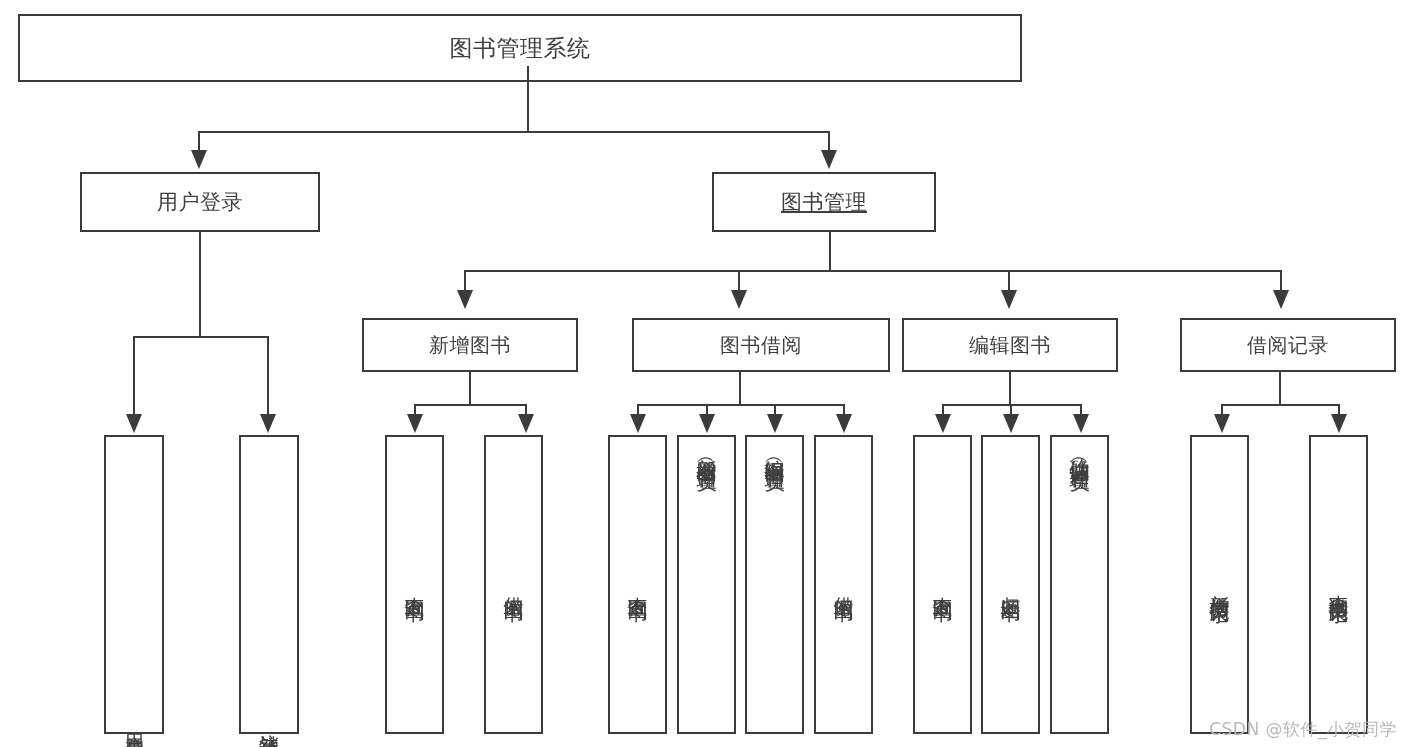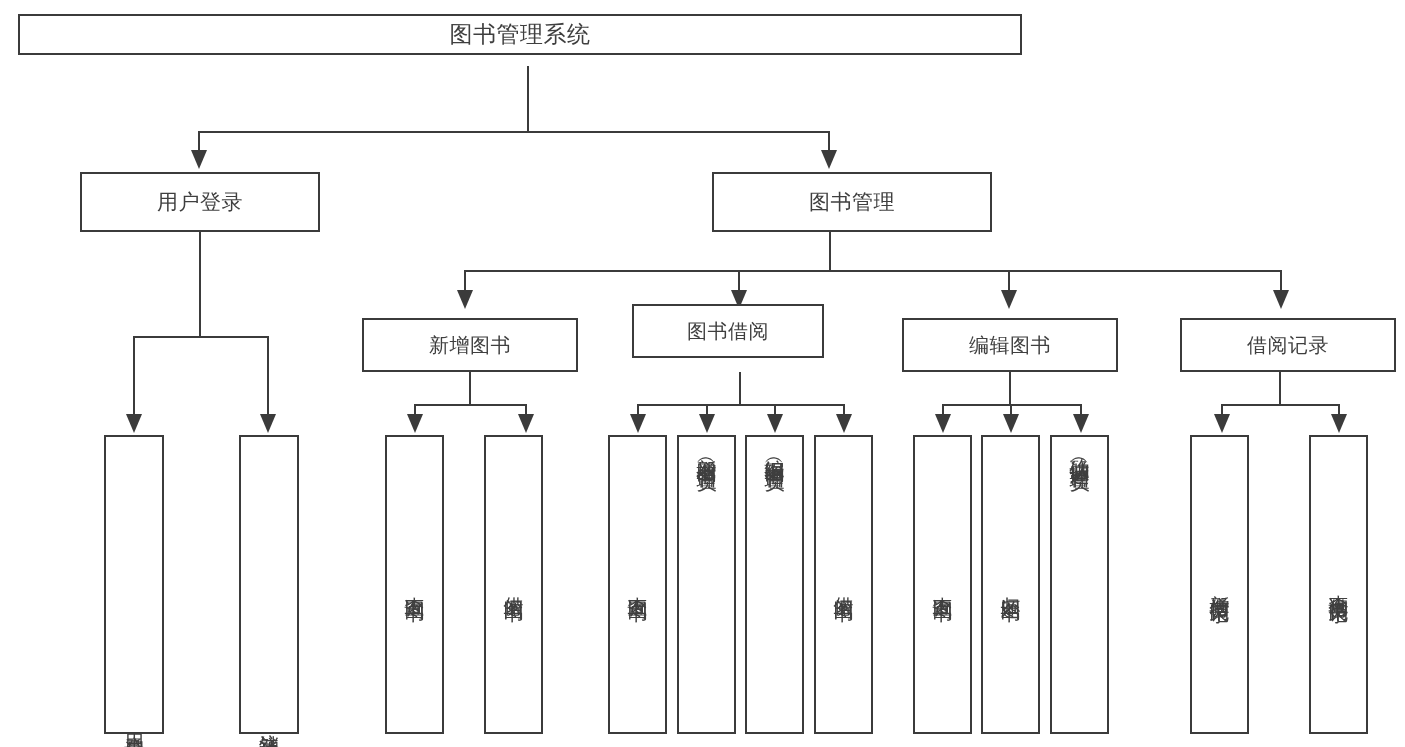--- a/index.html
+++ b/index.html
@@ -93,37 +93,37 @@
     letter-spacing: 0.5px;
     white-space: nowrap;
     pointer-events: none;
   }
 </style>
 </head>
 <body>
 
 <div id="canvas">
 
-  <div class="node level0" style="left:18px; top:14px; width:1004px; height:41px;">
+  <div class="node level0" style="left:18px; top:14px; width:1004px; height:68px;">
     <span>图书管理系统</span>
   </div>
 
   <div class="vline" style="left:527px; top:66px; width:2px; height:66px;"></div>
 
   <div class="hline" style="left:198px; top:131px; width:632px; height:2px;"></div>
 
   <div class="vline" style="left:198px; top:131px; width:2px; height:22px;"></div>
   <div class="arrow" style="left:191px; top:150px;"></div>
   <div class="vline" style="left:828px; top:131px; width:2px; height:22px;"></div>
   <div class="arrow" style="left:821px; top:150px;"></div>
 
   <div class="node level1" style="left:80px; top:172px; width:240px; height:60px;">
     <span>用户登录</span>
   </div>
-  <div class="node level1" style="left:712px; top:172px; width:280px; height:60px;">
+  <div class="node level1" style="left:712px; top:172px; width:224px; height:60px;text-decoration:underline;">
     <span>图书管理</span>
   </div>
 
   <div class="vline" style="left:199px; top:232px; width:2px; height:105px;"></div>
   <div class="hline" style="left:133px; top:336px; width:135px; height:2px;"></div>
   <div class="vline" style="left:133px; top:336px; width:2px; height:80px;"></div>
   <div class="arrow" style="left:126px; top:414px;"></div>
   <div class="vline" style="left:267px; top:336px; width:2px; height:80px;"></div>
   <div class="arrow" style="left:260px; top:414px;"></div>
 
@@ -134,21 +134,21 @@
   <div class="vline" style="left:738px; top:270px; width:2px; height:22px;"></div>
   <div class="arrow" style="left:731px; top:290px;"></div>
   <div class="vline" style="left:1008px; top:270px; width:2px; height:22px;"></div>
   <div class="arrow" style="left:1001px; top:290px;"></div>
   <div class="vline" style="left:1280px; top:270px; width:2px; height:22px;"></div>
   <div class="arrow" style="left:1273px; top:290px;"></div>
 
   <div class="node level2" style="left:362px; top:318px; width:216px; height:54px;">
     <span>新增图书</span>
   </div>
-  <div class="node level2" style="left:632px; top:304px; width:192px; height:54px;">
+  <div class="node level2" style="left:632px; top:318px; width:258px; height:54px;">
     <span>图书借阅</span>
   </div>
   <div class="node level2" style="left:902px; top:318px; width:216px; height:54px;">
     <span>编辑图书</span>
   </div>
   <div class="node level2" style="left:1172px; top:318px; width:216px; height:54px;margin-left:8px;">
     <span>借阅记录</span>
   </div>
 
   <div class="vline" style="left:469px; top:372px; width:2px; height:34px;"></div>
@@ -222,14 +222,15 @@
     <span class="vtext">确认归还（管理员）</span>
   </div>
 
   <div class="node leaf middled" style="left:1190px; top:435px; width:59px; height:299px;">
     <span class="vtext">新增借阅记录</span>
   </div>
   <div class="node leaf middled" style="left:1309px; top:435px; width:59px; height:299px;">
     <span class="vtext">查询借阅记录</span>
   </div>
 
+  <div id="watermark">CSDN @软件_小贺同学</div>
 
 </div>
 
 </body></html>

